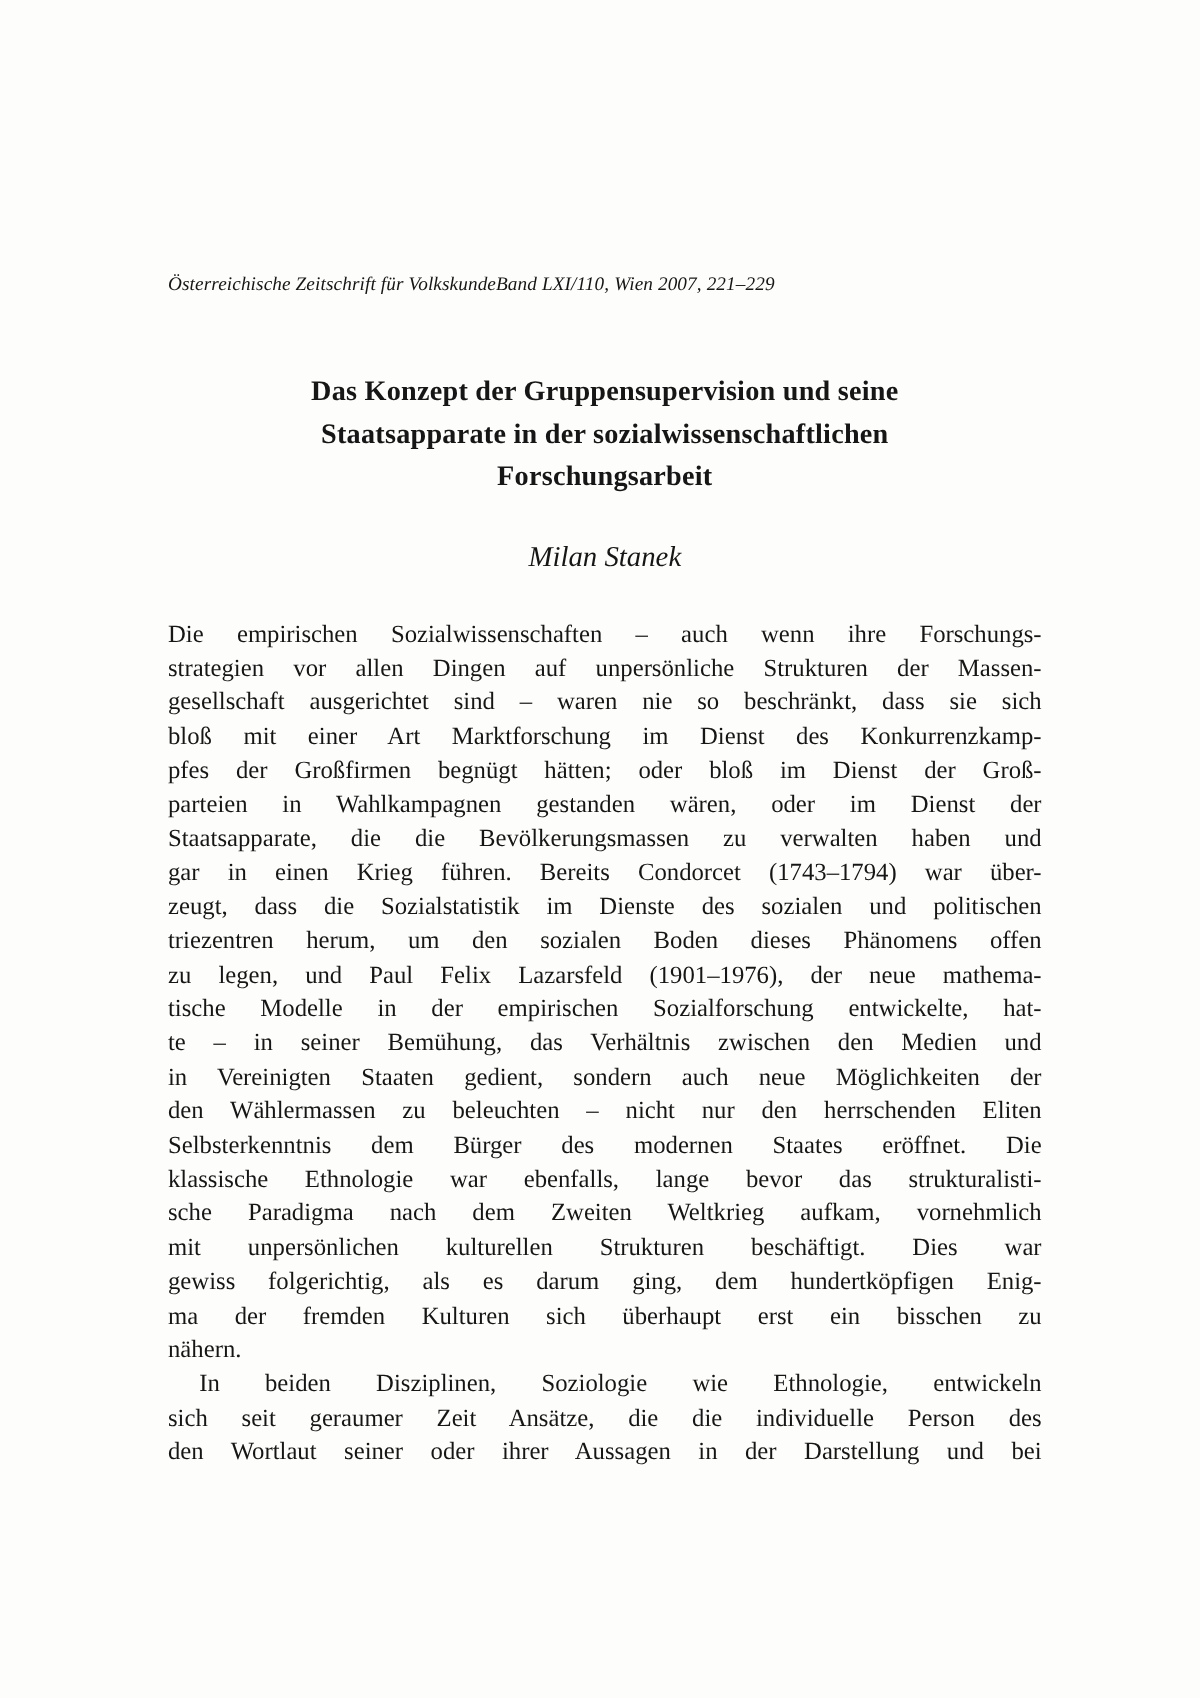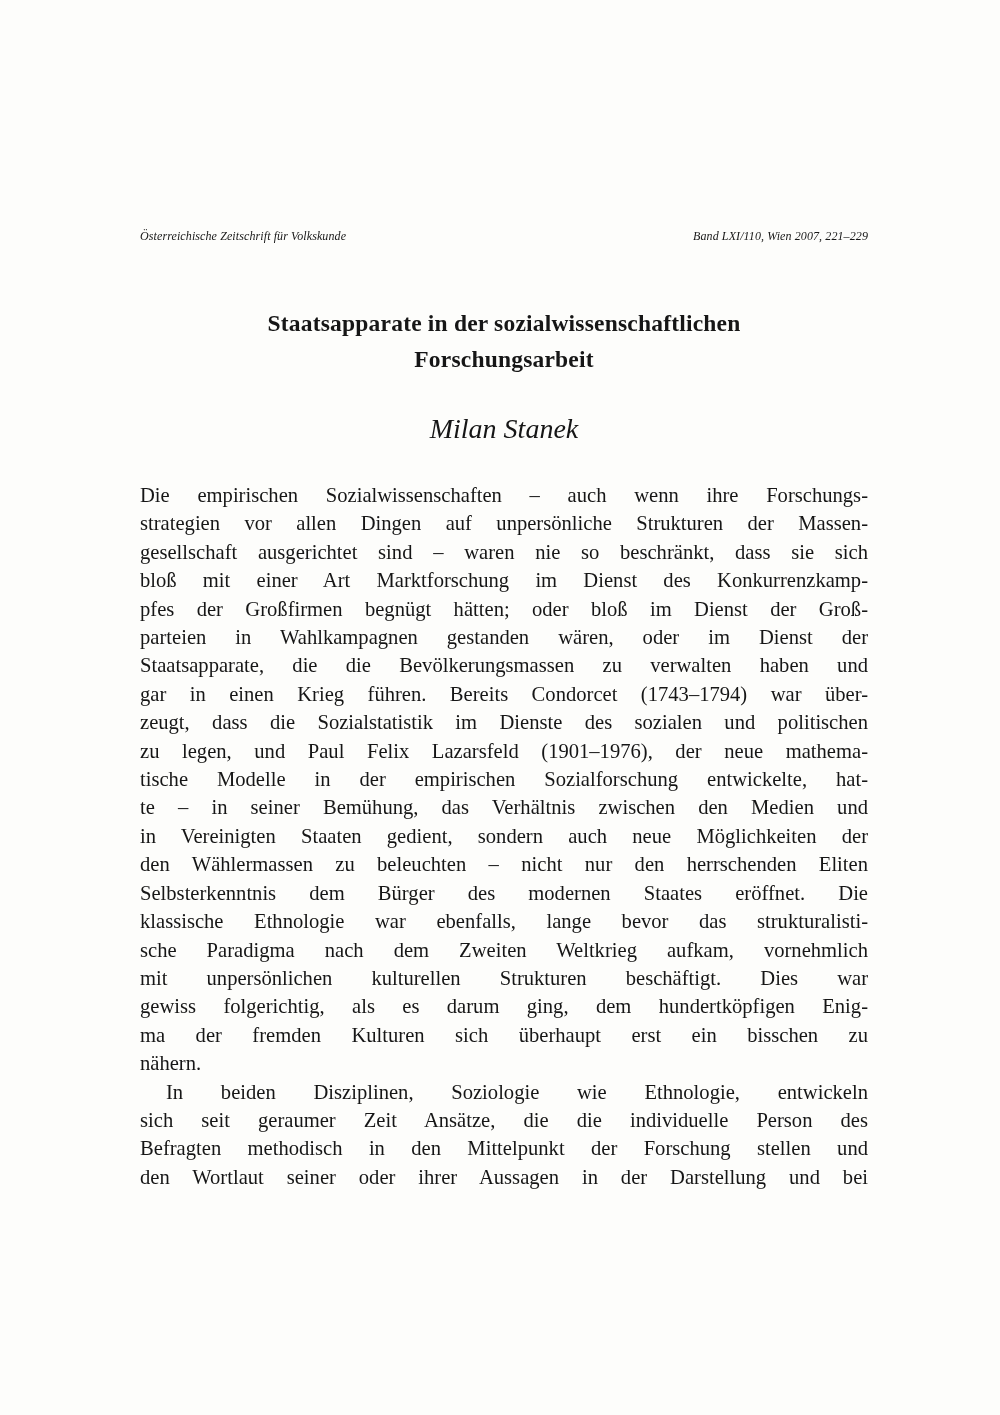--- a/index.html
+++ b/index.html
@@ -14,42 +14,41 @@
     margin: 0 auto;
     background: #fdfdfb;
     color: #161616;
     overflow: hidden;
     font-family: "Liberation Serif", serif;
     box-sizing: border-box;
     padding: 197px 132px 0 140px;
   }
   .header {
     display: flex;
-    justify-content: space-between;
     align-items: baseline;
     font-style: italic;
-    font-size: 12px;
+    font-size: 16px;
     letter-spacing: 0.1px;
   }
   .header .journal { text-align: left; }
   .header .issue { text-align: right; margin-top: 32px; }
   .title {
     margin: 62px 0 0 0;
     text-align: center;
     font-size: 23.5px;
     font-weight: bold;
     line-height: 35.5px;
     letter-spacing: 0.2px;
   }
   .title-line { display: block; }
   .author {
     margin-top: 36px;
     text-align: center;
     font-style: italic;
-    font-size: 28px;
+    font-size: 24px;
   }
   .body-text {
     margin-top: 36px;
     font-size: 20.6px;
     line-height: 28.4px;
   }
   .paragraph { margin: 0; }
   .line {
     text-align: justify;
     text-align-last: justify;
@@ -67,51 +66,52 @@
 <body>
 
 <div class="page">
 
   <div class="header">
     <span class="journal">Österreichische Zeitschrift für Volkskunde</span>
     <span class="issue">Band LXI/110, Wien 2007, 221–229</span>
   </div>
 
   <h1 class="title">
+    <span class="title-line">Das Konzept der Gruppensupervision und seine</span>
     <span class="title-line">Staatsapparate in der sozialwissenschaftlichen</span>
     <span class="title-line">Forschungsarbeit</span>
   </h1>
 
   <div class="author">Milan Stanek</div>
 
   <div class="body-text">
       <div class="paragraph">
         <div class="line">Die empirischen Sozialwissenschaften – auch wenn ihre Forschungs-</div>
         <div class="line">strategien vor allen Dingen auf unpersönliche Strukturen der Massen-</div>
         <div class="line">gesellschaft ausgerichtet sind – waren nie so beschränkt, dass sie sich</div>
         <div class="line">bloß mit einer Art Marktforschung im Dienst des Konkurrenzkamp-</div>
         <div class="line">pfes der Großfirmen begnügt hätten; oder bloß im Dienst der Groß-</div>
         <div class="line">parteien in Wahlkampagnen gestanden wären, oder im Dienst der</div>
         <div class="line">Staatsapparate, die die Bevölkerungsmassen zu verwalten haben und</div>
         <div class="line">gar in einen Krieg führen. Bereits Condorcet (1743–1794) war über-</div>
         <div class="line">zeugt, dass die Sozialstatistik im Dienste des sozialen und politischen</div>
+        <div class="line">triezentren herum, um den sozialen Boden dieses Phänomens offen</div>
         <div class="line">zu legen, und Paul Felix Lazarsfeld (1901–1976), der neue mathema-</div>
         <div class="line">tische Modelle in der empirischen Sozialforschung entwickelte, hat-</div>
         <div class="line">te – in seiner Bemühung, das Verhältnis zwischen den Medien und</div>
         <div class="line">in Vereinigten Staaten gedient, sondern auch neue Möglichkeiten der</div>
         <div class="line">den Wählermassen zu beleuchten – nicht nur den herrschenden Eliten</div>
         <div class="line">Selbsterkenntnis dem Bürger des modernen Staates eröffnet. Die</div>
         <div class="line">klassische Ethnologie war ebenfalls, lange bevor das strukturalisti-</div>
         <div class="line">sche Paradigma nach dem Zweiten Weltkrieg aufkam, vornehmlich</div>
         <div class="line">mit unpersönlichen kulturellen Strukturen beschäftigt. Dies war</div>
         <div class="line">gewiss folgerichtig, als es darum ging, dem hundertköpfigen Enig-</div>
         <div class="line">ma der fremden Kulturen sich überhaupt erst ein bisschen zu</div>
         <div class="line last">nähern.</div>
       </div>
       <div class="paragraph">
         <div class="line indent">In beiden Disziplinen, Soziologie wie Ethnologie, entwickeln</div>
         <div class="line">sich seit geraumer Zeit Ansätze, die die individuelle Person des</div>
-        <div class="line">Befragten methodisch in den Mittelpunkt der Forschung stellen und</div>
         <div class="line">den Wortlaut seiner oder ihrer Aussagen in der Darstellung und bei</div>
       </div>
     </div>
 
 </div>
 
 </body></html>

